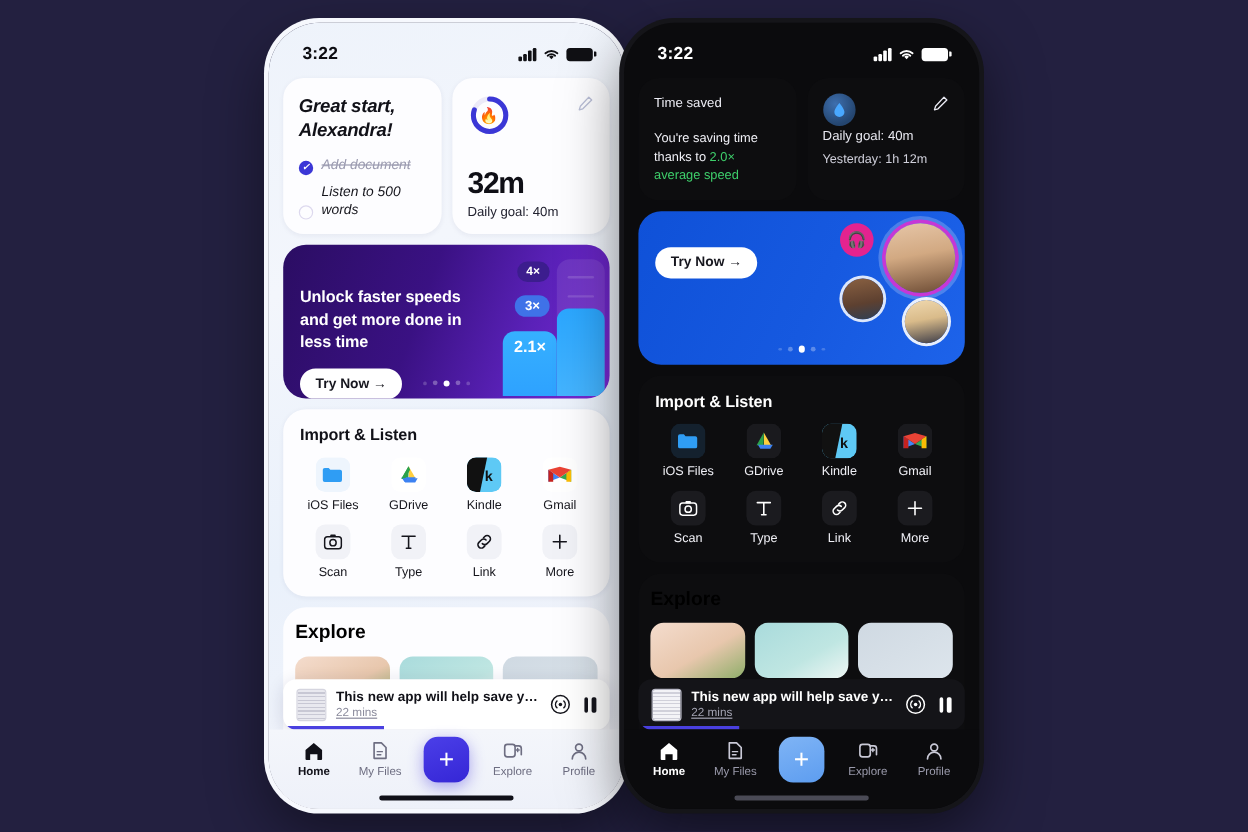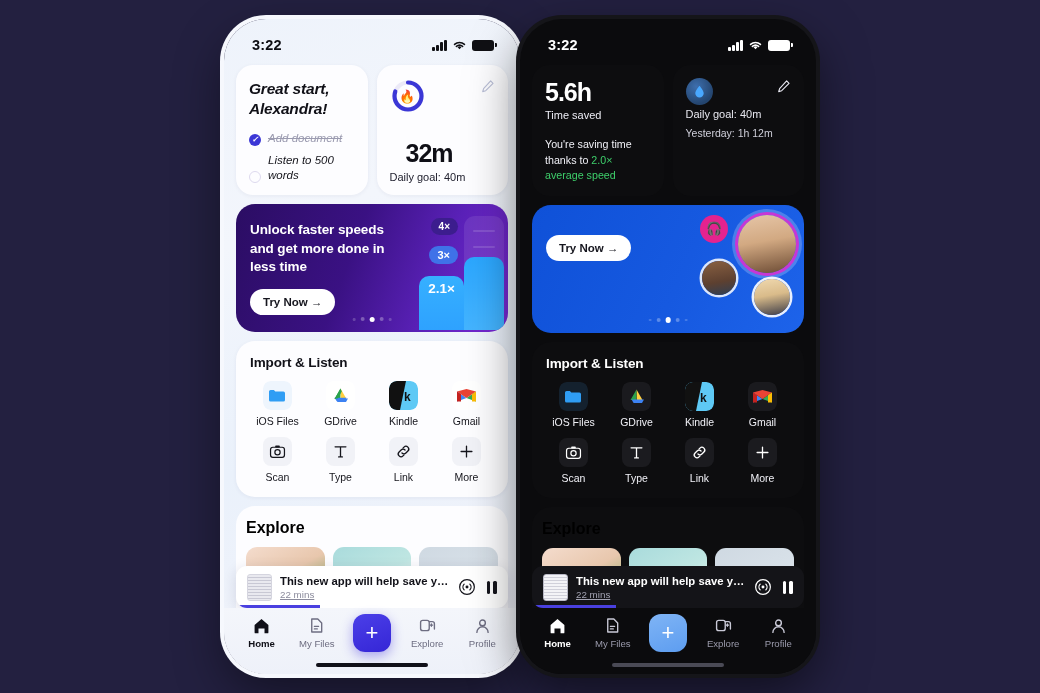--- a/index.html
+++ b/index.html
@@ -68,40 +68,40 @@
   .tick.todo-open { border: 1.4px solid #ddd9ee; background: transparent; }
   .strike { text-decoration: line-through; color: #9b9bb0; }
 
   
   .stats { flex: 1; padding: 13px 13px 12px; position: relative; display: flex; flex-direction: column; }
   .ring { width: 36px; height: 36px; position: relative; }
   .ring svg { display: block; transform: rotate(-90deg); }
   .ring .spark { position: absolute; inset: 0; display:flex; align-items:center; justify-content:center; color:#c3c8ea; font-size: 13px; }
   .pencil { position: absolute; top: 14px; right: 13px; width: 15px; height: 15px; }
   .bignum { font-size: 25px; font-weight: 700; letter-spacing: -1px; margin-top: auto; }
-  .light .bignum { color: #0f0f16; margin-left: 16px; }
+  .light .bignum { color: #0f0f16; }
   .dark .bignum { color: #fff; }
   .sub { font-size: 11px; margin-top: 3px; }
   .light .sub { color: #222230; }
   .dark .sub { color: #e7e7ef; }
   .sub2 { font-size: 10.5px; margin-top: 7px; color: #cfcfda; }
 
   
   .tsaved { flex: 1; padding: 13px 13px 12px; display: flex; flex-direction: column; }
   .tsaved .bignum { margin-top: 0; }
   .tsaved .lbl { font-size: 11px; color: #ececf4; margin-top: 2px; }
   .tsaved .note { font-size: 10.7px; line-height: 1.45; color: #f0f0f6; margin-top: 16px; }
   .green { color: #3ecf6b; }
   .droplet { width: 27px; height: 27px; border-radius: 50%; background: radial-gradient(circle at 38% 32%, #3e6fae 0%, #24456f 70%); display:flex; align-items:center; justify-content:center; }
 
   
   .promo { margin-top: 9px; height: 128px; border-radius: 19px; position: relative; overflow: hidden; flex: none; padding: 17px 14px; }
   .promo.purple { background: linear-gradient(110deg,#2b0d63 0%,#3a1183 42%,#5a21b8 72%,#7b2ad6 100%); }
   .promo.blue { background: linear-gradient(115deg,#0f51d8 0%,#1659e0 55%,#1d63ea 100%); }
-  .promo h3 { font-size: 13.5px; line-height: 1.36; font-weight: 700; color: #fff; max-width: 160px; letter-spacing: -.1px; }
+  .promo h3 { font-size: 13.5px; line-height: 1.36; font-weight: 700; color: #fff; max-width: 160px; letter-spacing: -.1px; margin-top: 18px; }
   .trynow { margin-top: 13px; display: inline-flex; align-items: center; gap: 6px; background: #fff; color: #16161e; font-size: 11.5px; font-weight: 600; padding: 7px 13px; border-radius: 18px; border: none; cursor: pointer; }
   .dots { position: absolute; bottom: 10px; left: 50%; transform: translateX(-50%); display: flex; gap: 5px; align-items: center; }
   .dots i { width: 4px; height: 4px; border-radius: 50%; background: rgba(255,255,255,.3); display: block; }
   .dots i.on { background: #fff; width: 5.5px; height: 5.5px; }
   .dots i.tiny { width: 2.6px; height: 2.6px; background: rgba(255,255,255,.2); }
 
   
   .speedart { position: absolute; right: 0; top: 0; bottom: 0; width: 96px; }
   .spine { position: absolute; right: 4px; top: 12px; bottom: 2px; width: 40px; border-radius: 11px 11px 0 0; background: rgba(255,255,255,.09); overflow: hidden; }
   .spine .ln { position: absolute; left: 9px; right: 9px; height: 2px; border-radius: 2px; background: rgba(255,255,255,.14); }
@@ -436,21 +436,20 @@
             <path d="M8 10.2 5.9 7.9a3 3 0 0 1 4.2 0z" fill="#fff"></path>
             <path d="M2.6 4.8a8 8 0 0 1 10.8 0" stroke="#fff" stroke-width="1.7" fill="none" stroke-linecap="round"></path>
             <path d="M4.6 7a5.2 5.2 0 0 1 6.8 0" stroke="#fff" stroke-width="1.7" fill="none" stroke-linecap="round"></path>
           </svg>
           <div class="batt"></div>
         </div>
       </div>
 
       <div class="row">
         <div class="card tsaved">
-          <div class="bignum">5.6h</div>
           <div class="lbl">Time saved</div>
           <div class="note">
             <span>You're saving time thanks to </span><span class="green">2.0× average speed</span>
           </div>
         </div>
 
         <div class="card stats">
           <svg class="pencil" viewBox="0 0 20 20">
             <path d="M14.2 2.6 17.4 5.8 7.6 15.6 3.6 16.8 4.8 12.8z" fill="none" stroke="#e9e9f2" stroke-width="1.5" stroke-linejoin="round"></path>
           </svg>

